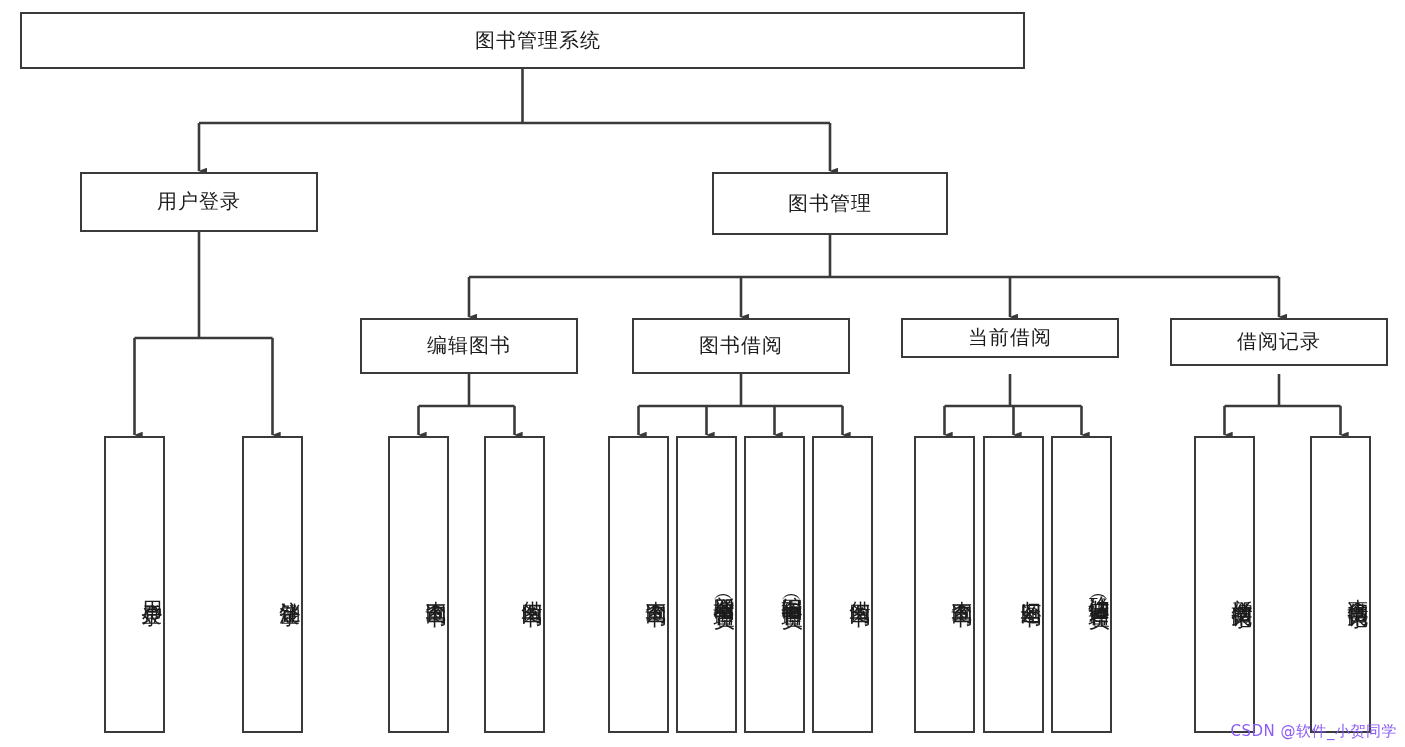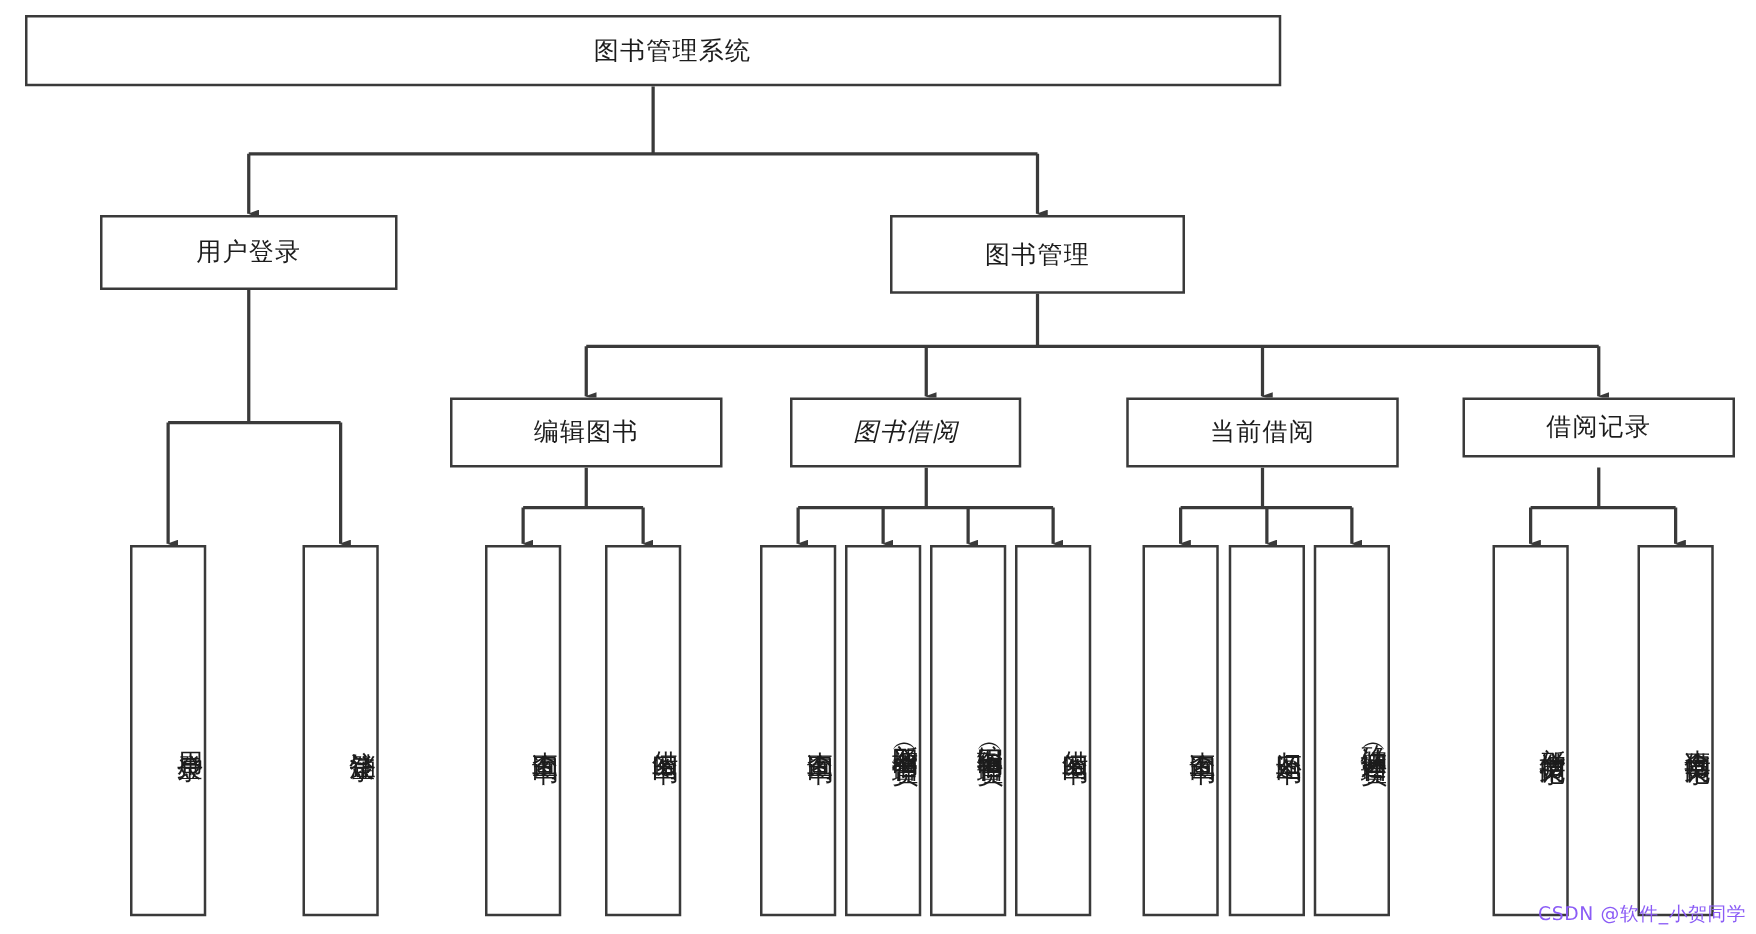--- a/index.html
+++ b/index.html
@@ -124,24 +124,24 @@
       </div>
       <div class="node horizontal" style="left: 80px; top: 172px; width: 238px; height: 60px;">
         <span class="label">用户登录</span>
       </div>
       <div class="node horizontal" style="left: 712px; top: 172px; width: 236px; height: 63px;">
         <span class="label">图书管理</span>
       </div>
       <div class="node horizontal" style="left: 360px; top: 318px; width: 218px; height: 56px;">
         <span class="label">编辑图书</span>
       </div>
-      <div class="node horizontal" style="left: 632px; top: 318px; width: 185px; height: 56px; font-style: italic;">
+      <div class="node horizontal" style="left: 632px; top: 318px; width: 218px; height: 56px;">
         <span class="label">图书借阅</span>
       </div>
-      <div class="node horizontal" style="left: 901px; top: 318px; width: 218px; height: 56px;">
+      <div class="node horizontal" style="left: 901px; top: 318px; width: 218px; height: 40px;">
         <span class="label">当前借阅</span>
       </div>
       <div class="node horizontal" style="left: 1170px; top: 318px; width: 218px; height: 48px;">
         <span class="label">借阅记录</span>
       </div>
       <div class="node vertical" style="left: 104px; top: 436px; width: 61px; height: 297px;">
         <span class="label">用户登录</span>
       </div>
       <div class="node vertical" style="left: 242px; top: 436px; width: 61px; height: 297px;">
         <span class="label">注销登录</span>

